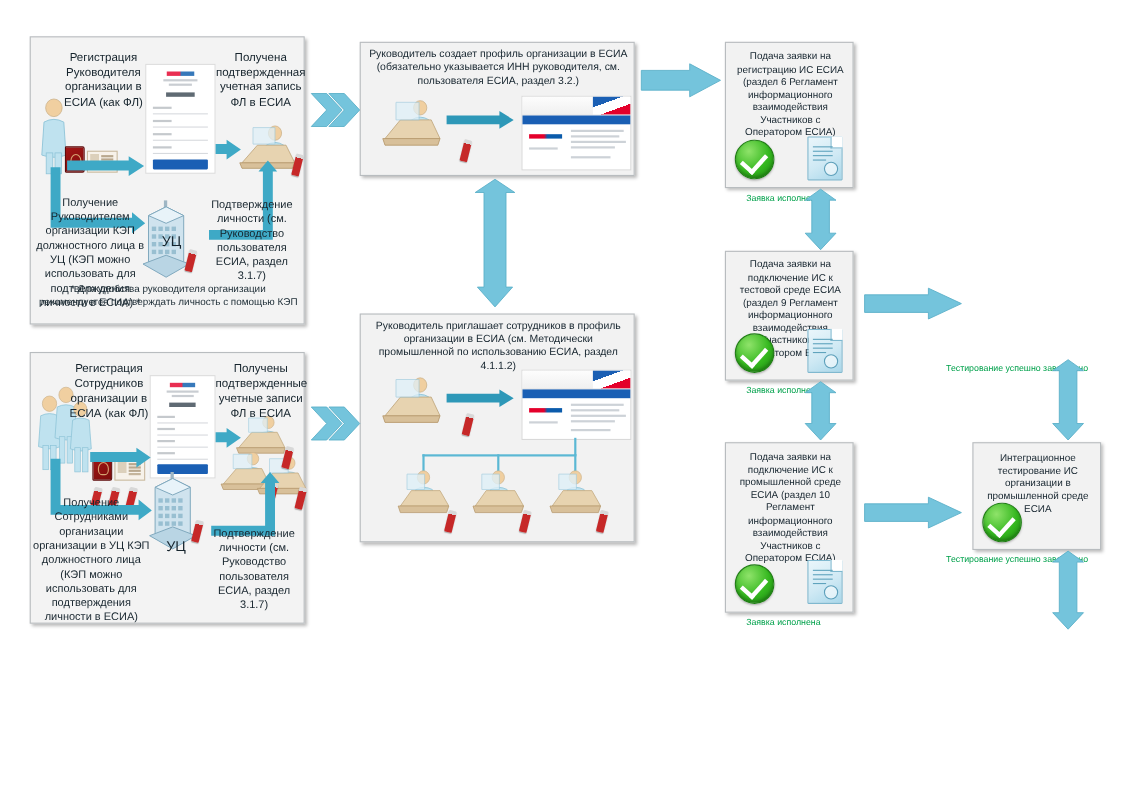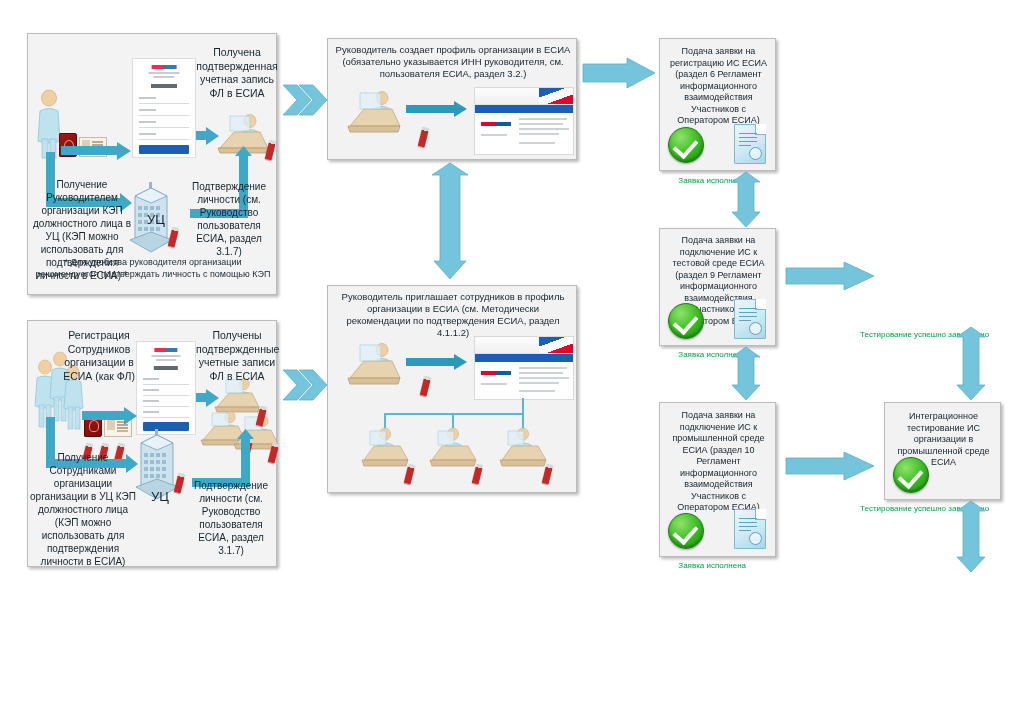--- a/index.html
+++ b/index.html
@@ -342,20 +342,21 @@
       <path d="M0 4 L10 4 L10 0 L23 9 L10 18 L10 13 L0 13 Z" fill="#3ea9c6"></path>
     </svg>
     <svg class="arrow" style="left:14px; top:118px;" width="92" height="60">
       <path d="M4 0 L13 0 L13 46 L78 46 L78 41 L90 51 L78 60 L78 55 L4 55 Z" fill="#3ea9c6"></path>
     </svg>
     <svg class="arrow" style="left:158px; top:112px;" width="62" height="78">
       <path d="M53 8 L62 8 L62 72 L4 72 L4 63 L53 63 Z" fill="#3ea9c6"></path>
       <path d="M49 10 L57.5 0 L66 10 Z" fill="#3ea9c6"></path>
     </svg>
 
+    <div class="lbl" style="left:22px; top:12px; width:88px; font-size:10.5px;">Регистрация Руководителя организации в ЕСИА (как ФЛ)</div>
     <div class="lbl" style="left:168px; top:12px; width:82px; font-size:10.5px;">Получена подтвержденная учетная запись ФЛ в ЕСИА</div>
     <div class="lbl" style="left:4px; top:144px; width:100px; font-size:10px;">Получение Руководителем организации КЭП должностного лица в УЦ (КЭП можно использовать для подтверждения личности в ЕСИА) *</div>
     <div class="lbl" style="left:108px; top:178px; width:40px; font-size:13px;">УЦ</div>
     <div class="lbl" style="left:158px; top:146px; width:86px; font-size:10px;">Подтверждение личности (см. Руководство пользователя ЕСИА, раздел 3.1.7)</div>
 
     <div class="footnote" style="left:4px; top:222px; width:242px;">*  Для удобства руководителя организации рекомендуется подтверждать личность с помощью КЭП</div>
   </div>
 
   <div class="box panel-left" style="left:27px; top:320px; width:250px; height:247px;">
 
@@ -501,21 +502,21 @@
       <div class="mb-line" style="left:44px; top:30px; width:48px;"></div>
       <div class="mb-line" style="left:44px; top:35px; width:44px;"></div>
       <div class="mb-line" style="left:44px; top:40px; width:50px;"></div>
       <div class="mb-line" style="left:44px; top:45px; width:40px;"></div>
       <div class="mb-line" style="left:6px; top:46px; width:26px;"></div>
       <div class="mb-line" style="left:44px; top:54px; width:36px;"></div>
     </div>
   </div>
 
   <div class="box" style="left:327px; top:285px; width:250px; height:208px;">
-    <div class="boxtext" style="position:absolute; left:6px; top:5px; width:238px; font-size:9.5px;">Руководитель приглашает сотрудников в профиль организации в ЕСИА (см. Методически рекомендации по подтверждения ЕСИА, раздел 4.1.1.2)</div>
+    <div class="boxtext" style="position:absolute; left:6px; top:5px; width:238px; font-size:9.5px;">Руководитель приглашает сотрудников в профиль организации в ЕСИА (см. Методически промышленной по использованию ЕСИА, раздел 4.1.1.2)</div>
 
     <div class="laptop" style="left:18px; top:55px;">
       <svg width="58" height="48" viewBox="0 0 58 48">
         <ellipse cx="36" cy="9" rx="6" ry="6.5" fill="#f0cfa0" stroke="#cbb189" stroke-width=".7"></ellipse>
         <path d="M28 20 q8 -5 16 0 l2 14 q-10 4 -20 0 z" fill="#bfe2ef" stroke="#8cc3d7" stroke-width=".8"></path>
         <path d="M4 37 L18 20 L46 20 L54 37 Z" fill="#e7d3b0" stroke="#c2a97f" stroke-width=".8"></path>
         <path d="M2 37 L54 37 L52 43 L4 43 Z" fill="#d8c09a" stroke="#b79a6d" stroke-width=".8"></path>
         <path d="M14 20 L14 4 L35 4 L35 20 Z" fill="#dff0f8" stroke="#9ecadd" stroke-width=".8" opacity=".75"></path>
       </svg>
     </div>

